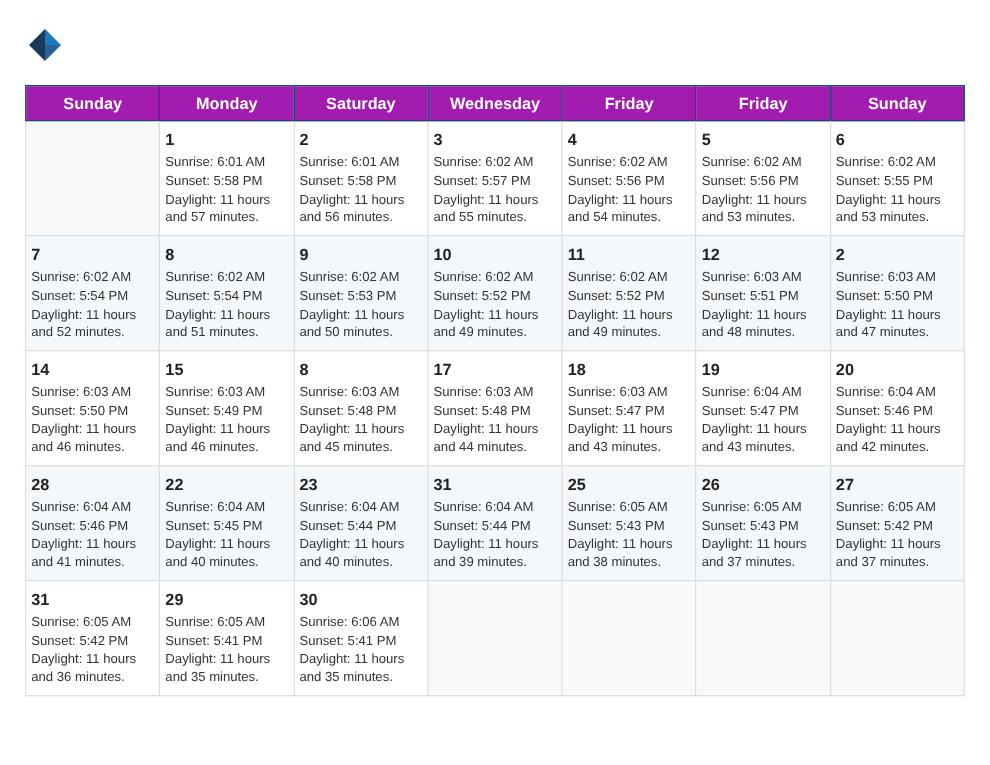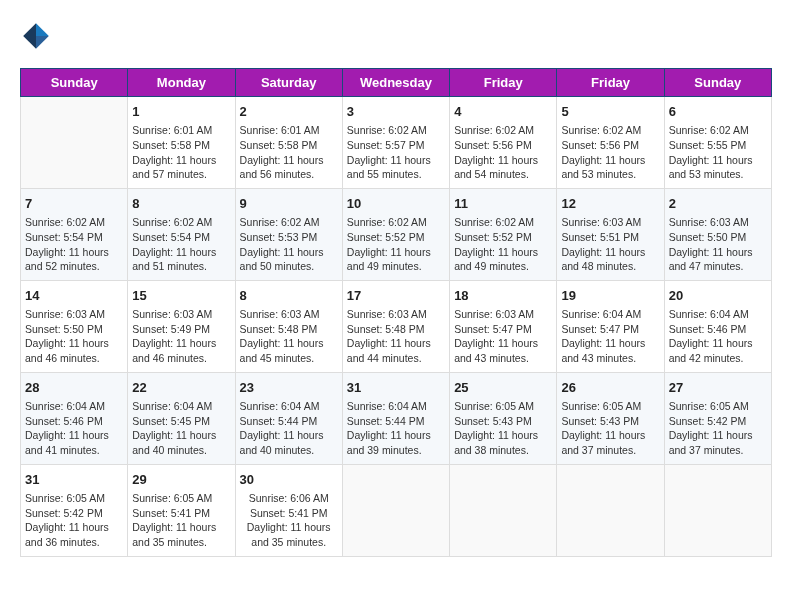--- a/index.html
+++ b/index.html
@@ -330,21 +330,21 @@
         </td>
         <td>
           <span class="day-num">29</span>
           <div class="day-info" style="white-space: pre-line;">Sunrise: 6:05 AM
 Sunset: 5:41 PM
 Daylight: 11 hours
 and 35 minutes.</div>
         </td>
         <td>
           <span class="day-num">30</span>
-          <div class="day-info" style="white-space: pre-line; text-align: center;">Sunrise: 6:06 AM
+          <div class="day-info" style="white-space: pre-line;">Sunrise: 6:06 AM
 Sunset: 5:41 PM
 Daylight: 11 hours
 and 35 minutes.</div>
         </td>
         <td class="empty-cell"></td>
         <td class="empty-cell"></td>
         <td class="empty-cell"></td>
         <td class="empty-cell"></td>
       </tr>
     </tbody>

